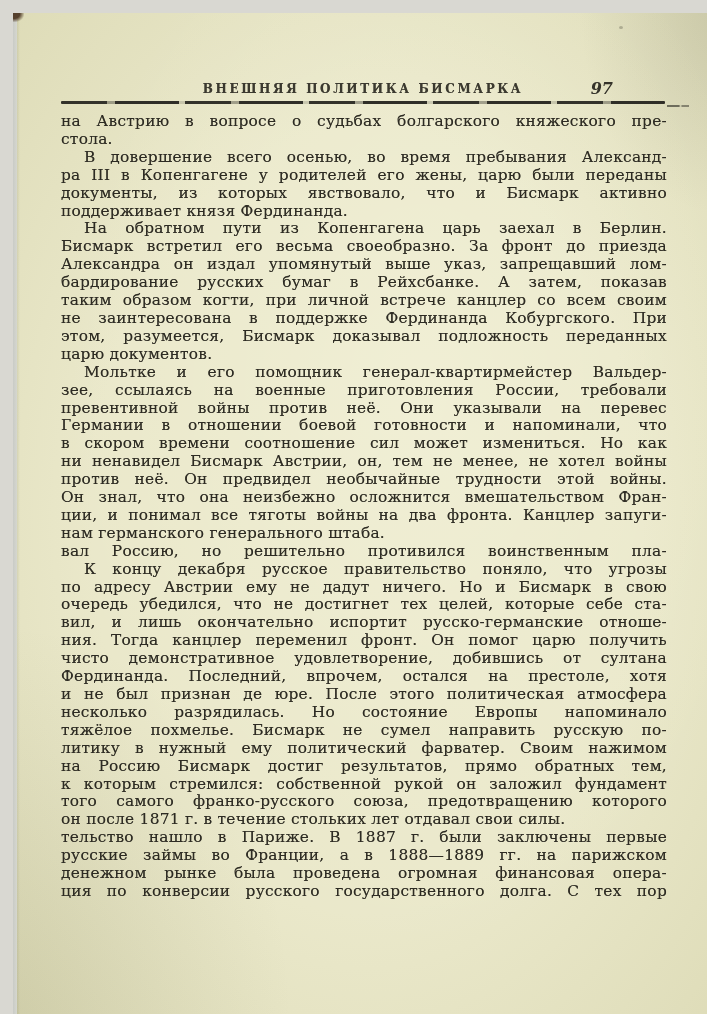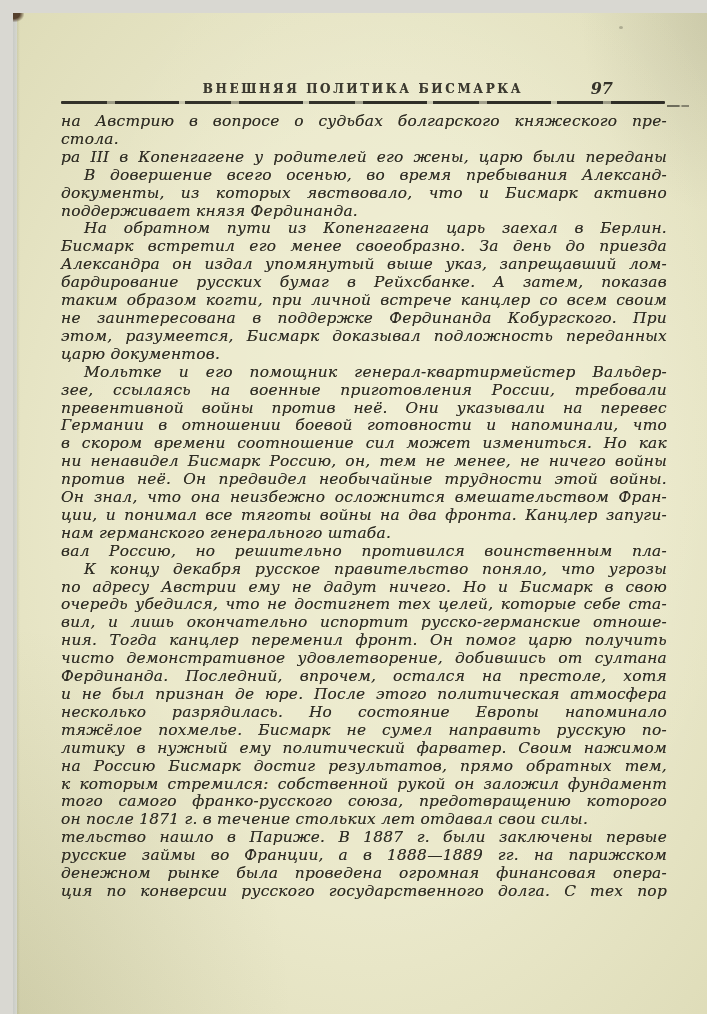--- a/index.html
+++ b/index.html
@@ -71,21 +71,21 @@
     border-radius: 1px;
   }
   .rule-tail {
     position: absolute; left: 654px; top: 92px; width: 22px; height: 2px;
     background: linear-gradient(90deg, rgba(51,50,42,0.65) 0 55%, rgba(51,50,42,0) 60%, rgba(51,50,42,0.5) 70%);
   }
   
   .text-block {
     position: absolute; left: 48px; top: 100px; width: 606px;
   }
-  .para { margin: 0; padding: 0; font-style: italic; }
+  .para { margin: 0; padding: 0; }
   .line {
     font-size: 15.4px;
     line-height: 17.9px;
     letter-spacing: 0.25px;
     color: #2d2b23;
     text-shadow: 0 0 0.45px rgba(45,43,35,0.55);
     text-align: justify;
     text-align-last: justify;
     white-space: normal;
   }
@@ -108,42 +108,42 @@
   </div>
   <div class="head-rule"></div>
   <div class="rule-tail"></div>
 
   <div class="text-block">
       <div class="para">
         <div class="line">на Австрию в вопросе о судьбах болгарского княжеского пре-</div>
         <div class="line last">стола.</div>
       </div>
       <div class="para">
+        <div class="line indent">В довершение всего осенью, во время пребывания Александ-</div>
         <div class="line">ра III в Копенгагене у родителей его жены, царю были переданы</div>
-        <div class="line indent">В довершение всего осенью, во время пребывания Александ-</div>
         <div class="line">документы, из которых явствовало, что и Бисмарк активно</div>
         <div class="line last">поддерживает князя Фердинанда.</div>
       </div>
       <div class="para">
         <div class="line indent">На обратном пути из Копенгагена царь заехал в Берлин.</div>
-        <div class="line">Бисмарк встретил его менее своеобразно. За день до приезда</div>
+        <div class="line">Бисмарк встретил его весьма своеобразно. За фронт до приезда</div>
         <div class="line">Александра он издал упомянутый выше указ, запрещавший лом-</div>
         <div class="line">бардирование русских бумаг в Рейхсбанке. А затем, показав</div>
         <div class="line">таким образом когти, при личной встрече канцлер со всем своим</div>
         <div class="line">не заинтересована в поддержке Фердинанда Кобургского. При</div>
         <div class="line">этом, разумеется, Бисмарк доказывал подложность переданных</div>
         <div class="line last">царю документов.</div>
       </div>
       <div class="para">
         <div class="line indent">Мольтке и его помощник генерал-квартирмейстер Вальдер-</div>
         <div class="line">зее, ссылаясь на военные приготовления России, требовали</div>
         <div class="line">превентивной войны против неё. Они указывали на перевес</div>
         <div class="line">Германии в отношении боевой готовности и напоминали, что</div>
         <div class="line">в скором времени соотношение сил может измениться. Но как</div>
-        <div class="line">ни ненавидел Бисмарк Россию, он, тем не менее, не ничего войны</div>
+        <div class="line">ни ненавидел Бисмарк Австрии, он, тем не менее, не хотел войны</div>
         <div class="line">против неё. Он предвидел необычайные трудности этой войны.</div>
         <div class="line">Он знал, что она неизбежно осложнится вмешательством Фран-</div>
         <div class="line">ции, и понимал все тяготы войны на два фронта. Канцлер запуги-</div>
         <div class="line last">нам германского генерального штаба.</div>
         <div class="line">вал Россию, но решительно противился воинственным пла-</div>
       </div>
       <div class="para">
         <div class="line indent">К концу декабря русское правительство поняло, что угрозы</div>
         <div class="line">по адресу Австрии ему не дадут ничего. Но и Бисмарк в свою</div>
         <div class="line">очередь убедился, что не достигнет тех целей, которые себе ста-</div>

